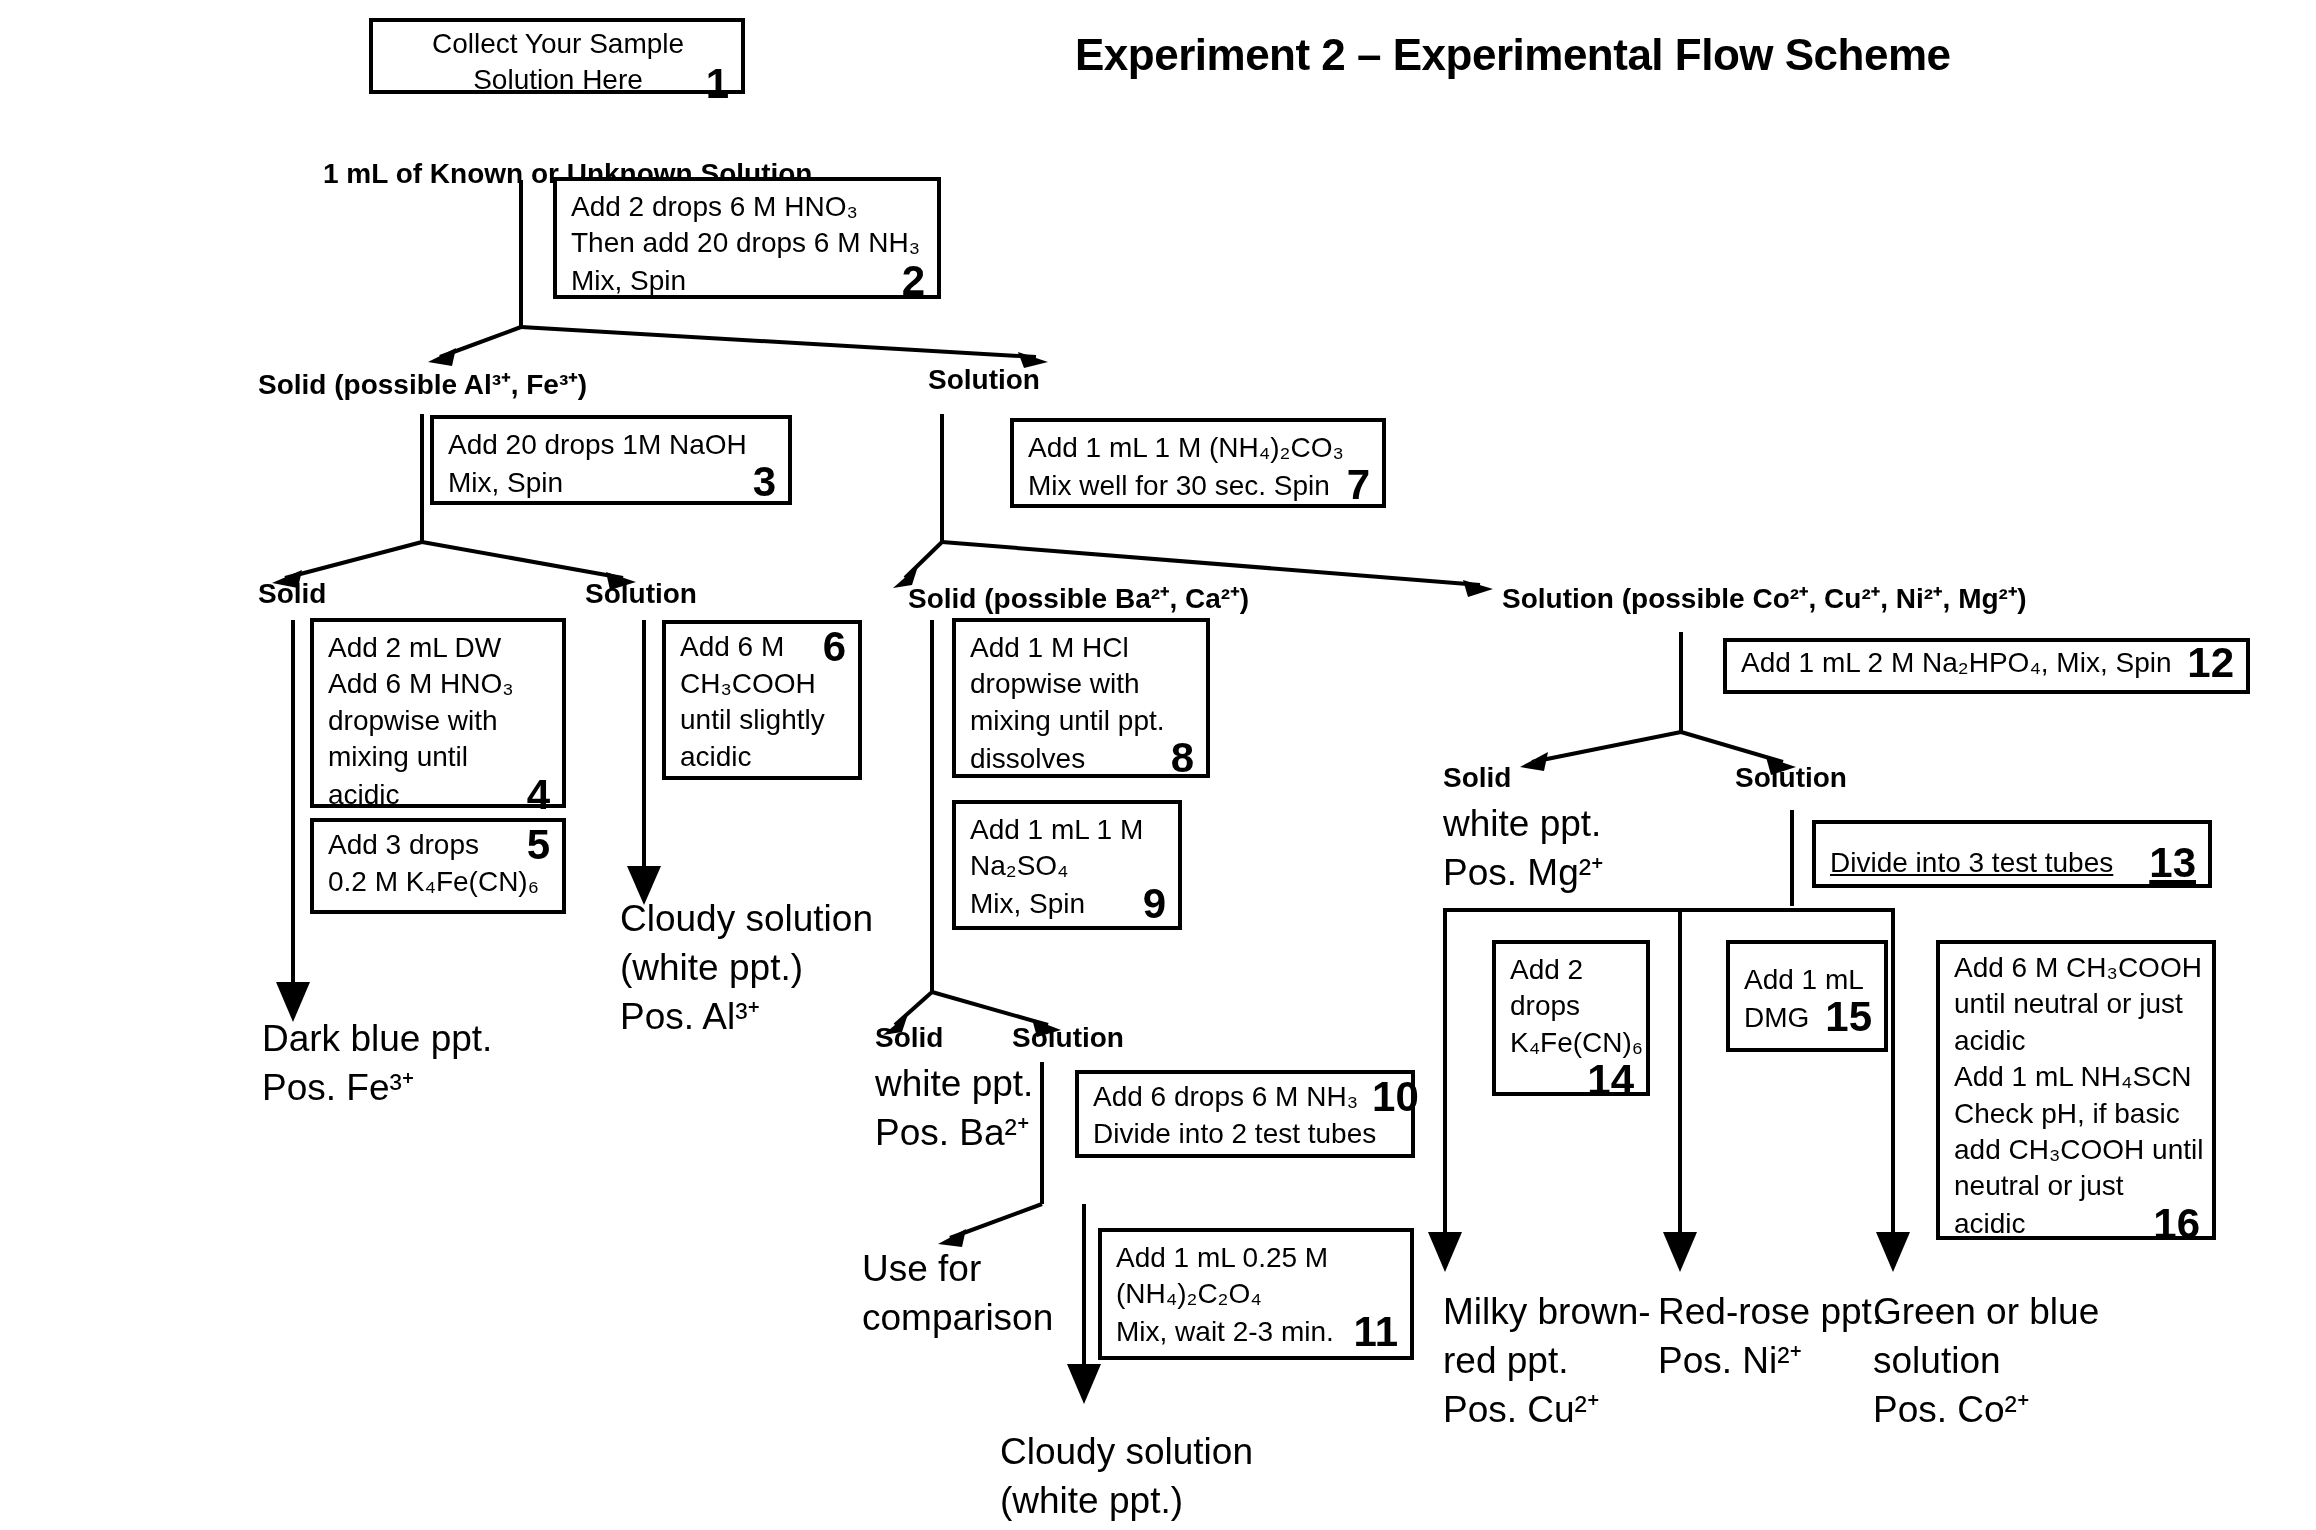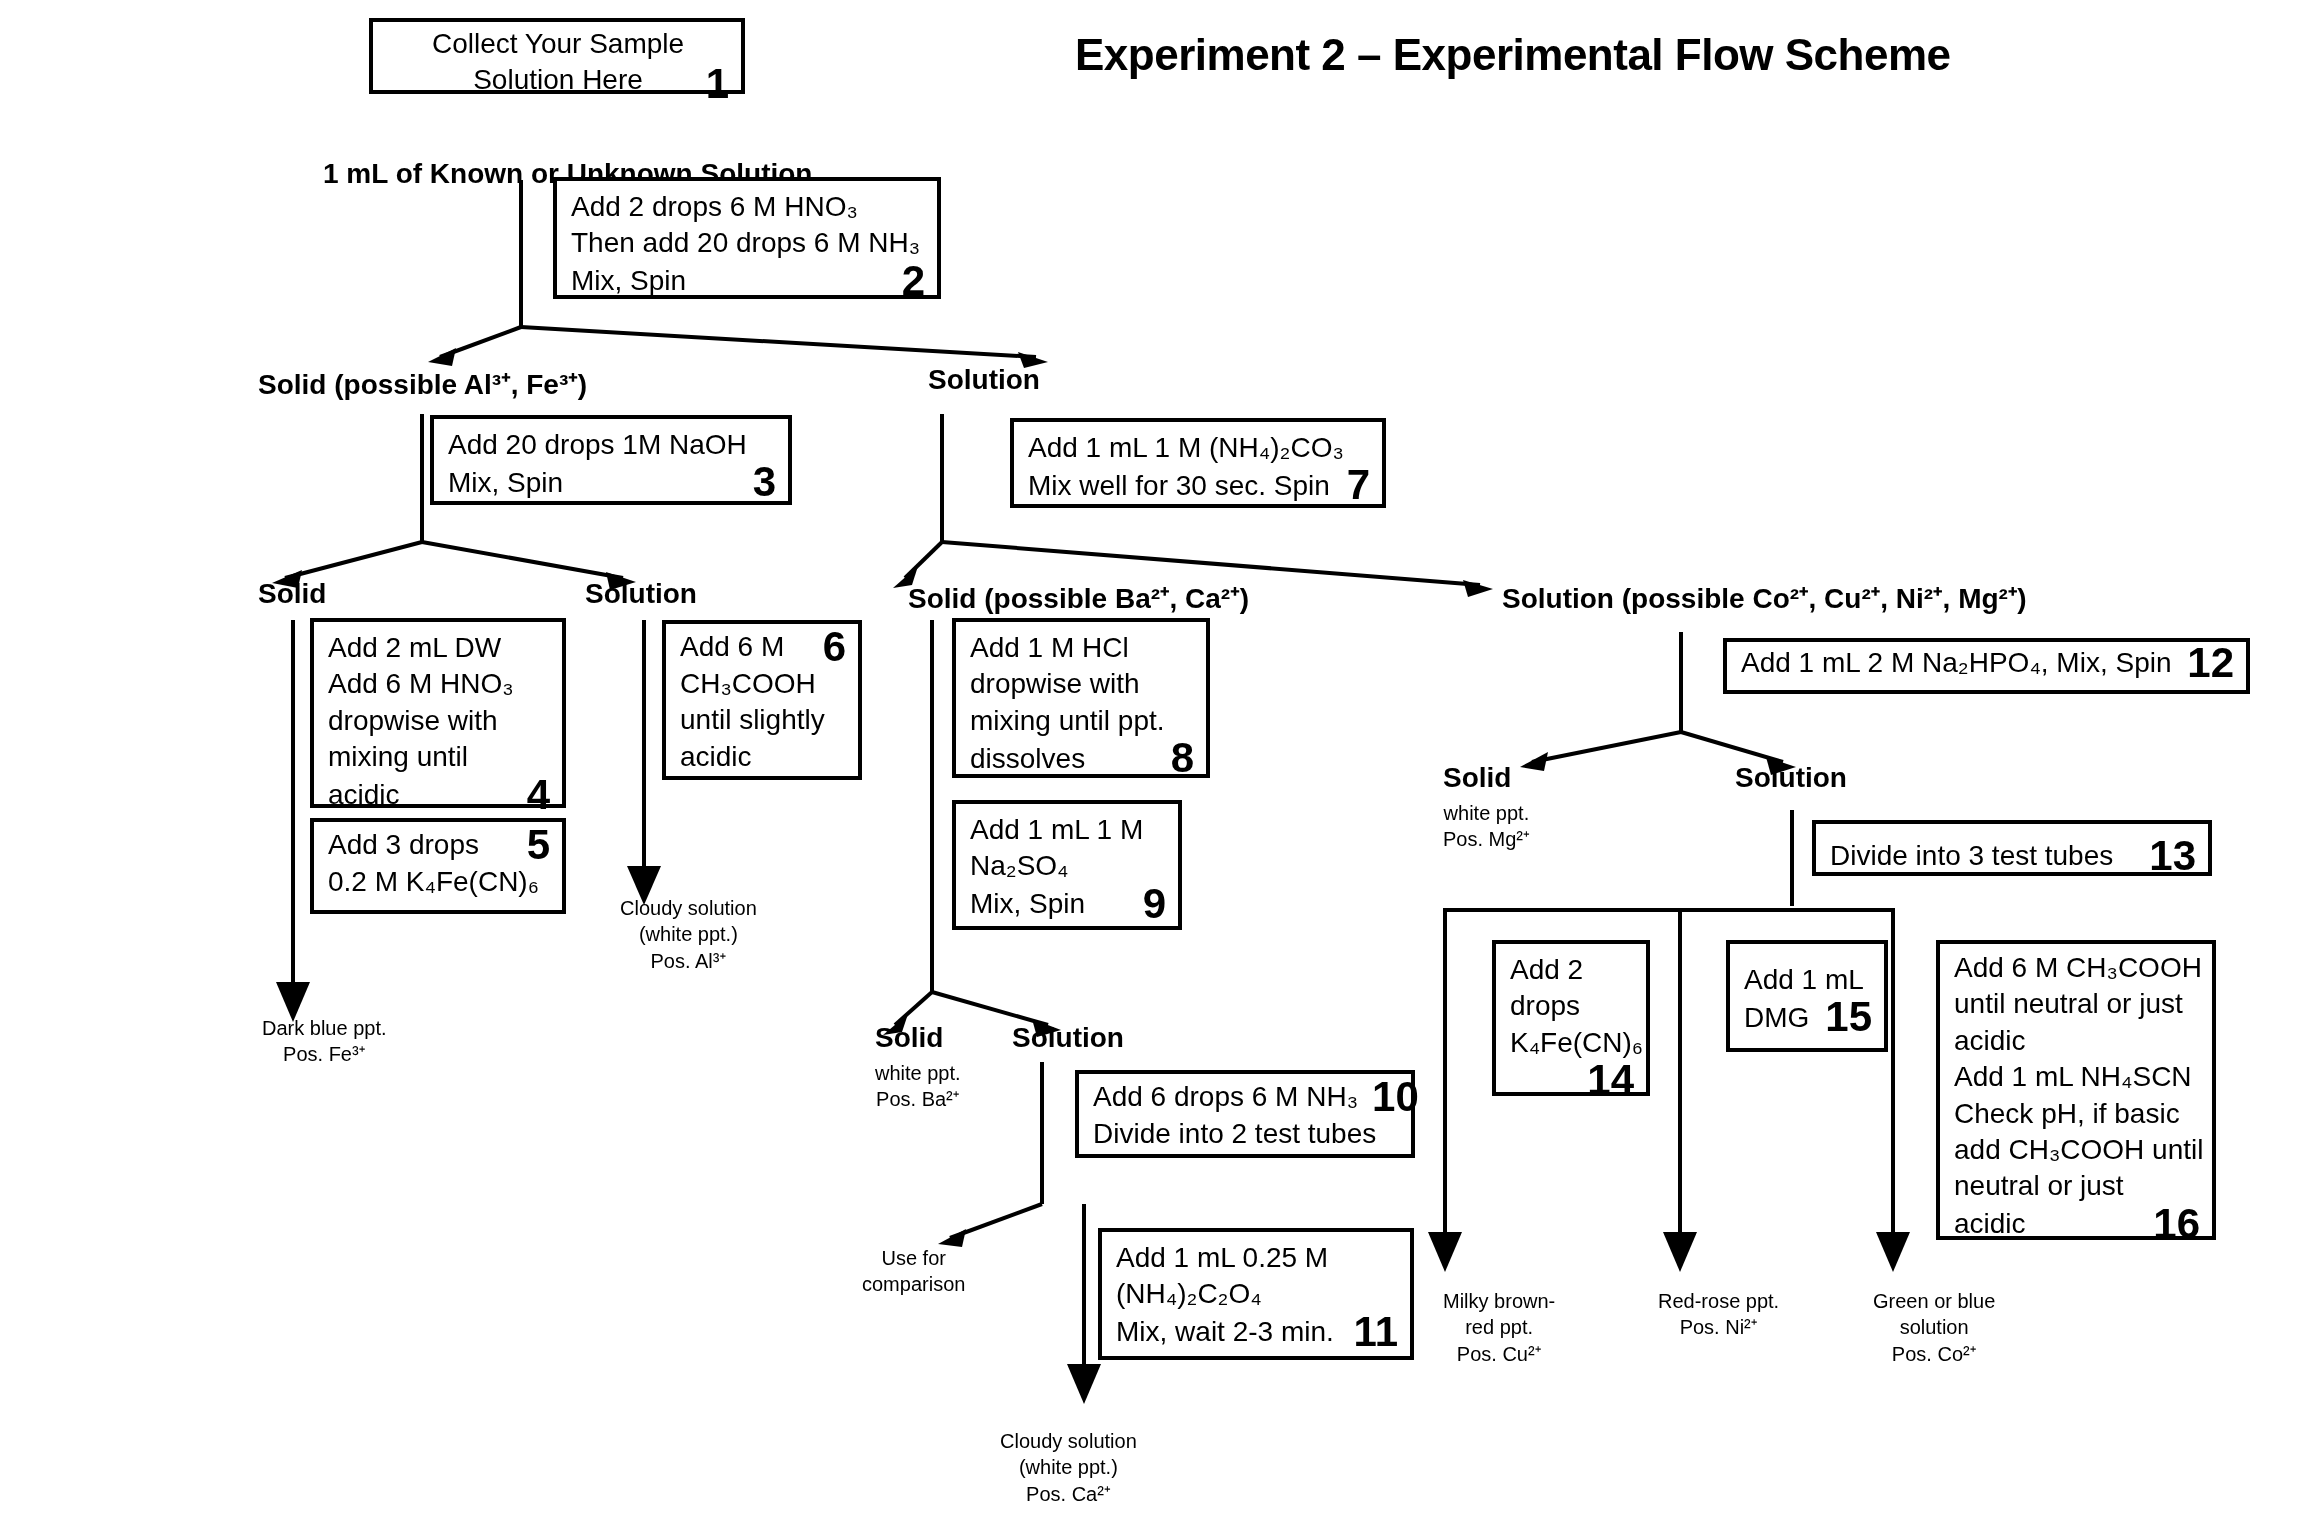--- a/index.html
+++ b/index.html
@@ -57,24 +57,23 @@
     white-space: nowrap;
   }
 
   
   .bold-label {
     font-weight: bold;
     font-size: 28px;
     white-space: nowrap;
   }
   .plain-label {
-    font-size: 20px;
+    font-size: 37px;
     line-height: 1.32;
     white-space: nowrap;
-    text-align: center;
   }
 
   
   .vline { background: #000; width: 4px; }
   .hline { background: #000; height: 4px; }
   svg.conn { position: absolute; overflow: visible; }
   svg.conn line, svg.conn path, svg.conn polyline {
     stroke: #000; stroke-width: 4; fill: none;
   }
 </style>
@@ -298,21 +297,21 @@
 
   <div class="abs bold-label" style="left:1443px; top:762px;">Solid</div>
   <div class="abs plain-label" style="left:1443px; top:800px;">
     <div>white ppt.</div>
     <div>Pos. Mg²⁺</div>
   </div>
 
   <div class="abs bold-label" style="left:1735px; top:762px;">Solution</div>
 
   <div class="abs vline" style="left:1790px; top:810px; height:96px;"></div>
-  <div class="abs box" style="left:1812px; top:820px; width:400px; height:56px; padding-top:13px; padding-bottom:2px;">
+  <div class="abs box" style="left:1812px; top:820px; width:400px; height:68px; padding-top:20px; padding-bottom:2px;text-decoration:underline;">
     <div class="num-row">
       <span>Divide into 3 test tubes</span>
       <span class="num">13</span>
     </div>
   </div>
 
   <div class="abs hline" style="left:1445px; top:1216px; width:4px; height:0;"></div>
   <svg class="conn" style="left:0px; top:0px; width:2316px; height:1530px;">
 
     <line x1="1445" y1="910" x2="1893" y2="910"></line>

